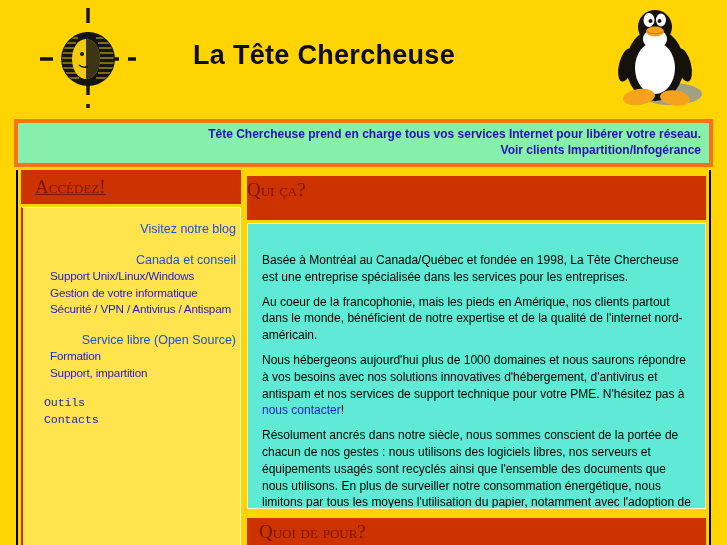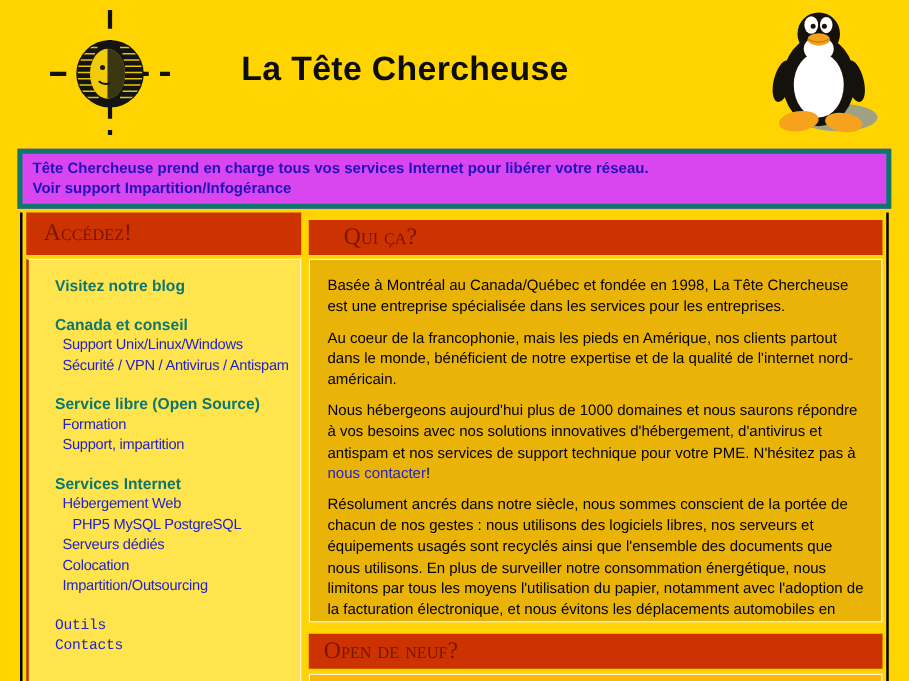--- a/index.html
+++ b/index.html
@@ -14,59 +14,59 @@
   .header { position:relative; height:119px; }
   .logo { position:absolute; left:36px; top:6px; }
   .site-title {
     position:absolute; left:0; top:40px; width:632px; text-align:center;
     font-size:27px; font-weight:bold; color:#0d0d0d; letter-spacing:0.3px;padding-left:16px;
   }
   .tux { position:absolute; right:22px; top:5px; }
 
   
   .banner {
-    margin:0 14px; border:4px solid #0f766e; background:#d946ef;
-    text-align:left; padding:3px 8px 5px;
+    margin:0 14px; border:4px solid #f97316; background:#86efac;
+    text-align:right; padding:3px 8px 5px;
   }
   .banner-line {
     font-size:12px; font-weight:bold; color:#2213b8; line-height:16px;
   }
 
   
   .columns {
     margin:3px 16px 0; height:382px;
     border-left:2px solid #000; border-right:2px solid #000;
     padding:0 3px; display:flex; gap:6px;
   }
   .redbar {
     background:#cc3300; color:#7b1400;
     font-family:"Liberation Serif", serif; font-variant:small-caps;
     font-size:19px; flex:none;
   }
   
   .col-left { width:220px; flex:none; display:flex; flex-direction:column; }
-  .redbar.side { height:34px; line-height:33px; padding-left:14px; }
+  .redbar.side { height:34px; line-height:33px; padding-left:14px;text-decoration:underline; }
   .side-body {
     margin-top:3px; flex:1; background:#FFE44D;
     border:1px solid #fff8cc; border-left:2px solid #c23000;
     padding:13px 4px 0 21px; overflow:hidden;
   }
   .nav-group { margin-bottom:14px; }
-  .nav-head { display:block; font-weight:bold; color:#0f766e; font-size:12.5px; line-height:16.5px; cursor:pointer; text-decoration:none; }
+  .nav-head { display:block; font-weight:normal; color:#1d4ed8; font-size:12.5px; line-height:16.5px; cursor:pointer; text-decoration:none;text-align:right; }
   .nav-link { display:block; color:#2222cc; font-size:11.7px; line-height:16.5px; padding-left:6px; letter-spacing:-0.2px; cursor:pointer; text-decoration:none; }
   .nav-link.deep { padding-left:14px; }
   .nav-link.flat { padding-left:0;font-family:Liberation Mono, monospace; }
 
   
   .col-main { flex:1; display:flex; flex-direction:column; min-width:0; }
-  .redbar.bar-quica { margin-top:6px; height:28px; line-height:27px; padding-left:28px; }
+  .redbar.bar-quica { margin-top:6px; height:44px; line-height:27px; padding-left:0; }
   .main-body {
     margin-top:3px; height:291px; overflow:hidden;
-    background:#eab308; border:1px solid #fff8cc;
-    padding:4px 14px 6px;
+    background:#5eead4; border:1px solid #fff8cc;
+    padding:20px 14px 6px;
   }
   .main-body p { margin:8px 0; font-size:12px; line-height:16.8px; color:#000; }
   .inline-link { color:#2222cc; cursor:pointer; text-decoration:none; }
   .redbar.bar-quoi { margin-top:9px; height:28px; line-height:27px; padding-left:12px; }
   .main-body2 {
     margin-top:4px; flex:1;
     background:#fbb70b; border:1px solid #fff8cc;
   }
 </style>
 </head>
@@ -129,67 +129,60 @@
       <ellipse cx="42" cy="26.5" rx="9" ry="5" fill="#f6a21d"></ellipse>
       <path d="M33.5 26.5 q8.5 4.5 17 0" stroke="#c77f0e" stroke-width="1.2" fill="none"></path>
       <ellipse cx="26" cy="92" rx="16" ry="8" fill="#f6a21d" transform="rotate(-8 26 92)"></ellipse>
       <ellipse cx="62" cy="93" rx="15" ry="7.5" fill="#f6a21d" transform="rotate(8 62 93)"></ellipse>
     </svg>
   </div>
 </div>
 
 <div class="banner">
   <div class="banner-line">Tête Chercheuse prend en charge tous vos services Internet pour libérer votre réseau.</div>
-  <div class="banner-line">Voir support Impartition/Infogérance</div>
+  <div class="banner-line">Voir clients Impartition/Infogérance</div>
 </div>
 
 <div class="columns">
 
   <div class="col-left">
     <div class="redbar side">Accédez!</div>
     <div class="side-body">
 
       <div class="nav-group">
         <a class="nav-head">Visitez notre blog</a>
       </div>
 
       <div class="nav-group">
         <span class="nav-head">Canada et conseil</span>
         <a class="nav-link">Support Unix/Linux/Windows</a>
+        <a class="nav-link">Gestion de votre informatique</a>
         <a class="nav-link">Sécurité / VPN / Antivirus / Antispam</a>
       </div>
 
       <div class="nav-group">
         <span class="nav-head">Service libre (Open Source)</span>
         <a class="nav-link">Formation</a>
         <a class="nav-link">Support, impartition</a>
       </div>
 
-      <div class="nav-group">
-        <span class="nav-head">Services Internet</span>
-        <a class="nav-link">Hébergement Web</a>
-        <a class="nav-link deep">PHP5 MySQL PostgreSQL</a>
-        <a class="nav-link">Serveurs dédiés</a>
-        <a class="nav-link">Colocation</a>
-        <a class="nav-link">Impartition/Outsourcing</a>
-      </div>
 
       <div class="nav-group">
         <a class="nav-link flat">Outils</a>
         <a class="nav-link flat">Contacts</a>
       </div>
 
     </div>
   </div>
 
   <div class="col-main">
     <div class="redbar bar-quica">Qui ça?</div>
     <div class="main-body">
       <p>Basée à Montréal au Canada/Québec et fondée en 1998, La Tête Chercheuse est une entreprise spécialisée dans les services pour les entreprises.</p>
       <p>Au coeur de la francophonie, mais les pieds en Amérique, nos clients partout dans le monde, bénéficient de notre expertise et de la qualité de l'internet nord-américain.</p>
       <p><span>Nous hébergeons aujourd'hui plus de 1000 domaines et nous saurons répondre à vos besoins avec nos solutions innovatives d'hébergement, d'antivirus et antispam et nos services de support technique pour votre PME. N'hésitez pas à </span><a class="inline-link">nous contacter</a><span>!</span></p>
       <p>Résolument ancrés dans notre siècle, nous sommes conscient de la portée de chacun de nos gestes : nous utilisons des logiciels libres, nos serveurs et équipements usagés sont recyclés ainsi que l'ensemble des documents que nous utilisons. En plus de surveiller notre consommation énergétique, nous limitons par tous les moyens l'utilisation du papier, notamment avec l'adoption de la facturation électronique, et nous évitons les déplacements automobiles en privilégiant d'autres modes de transport.</p>
     </div>
-    <div class="redbar bar-quoi">Open de neuf?</div>
+    <div class="redbar bar-quoi">Quoi de pour?</div>
     <div class="main-body2"></div>
   </div>
 
 </div>
 
 </body></html>

